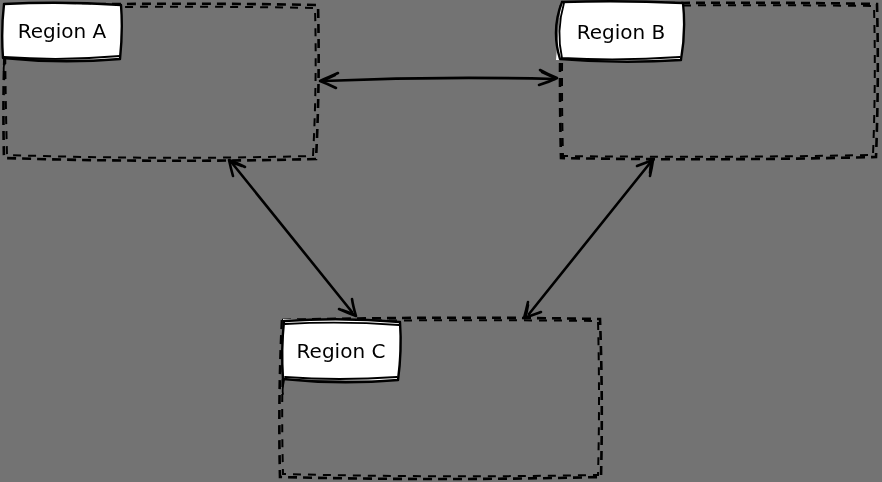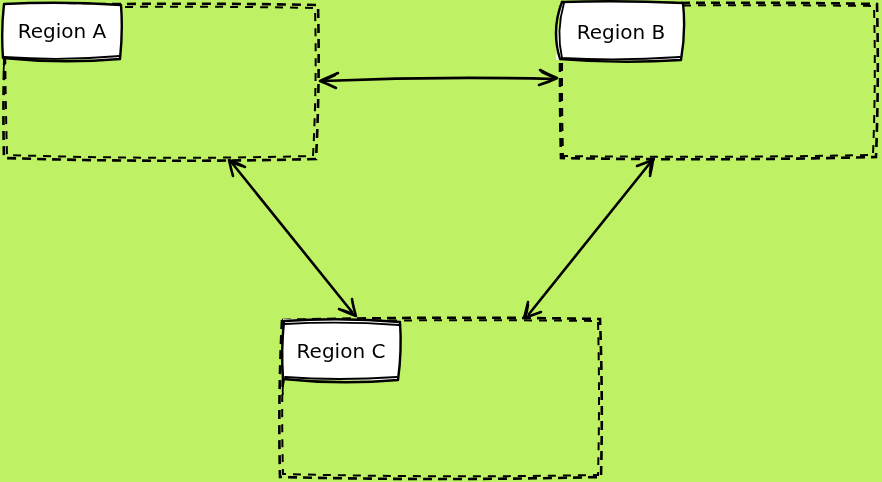--- a/index.html
+++ b/index.html
@@ -3,21 +3,21 @@
 <meta charset="utf-8">
 <style>
   html, body {
     margin: 0;
     padding: 0;
     background: #ffffff;
   }
   .canvas-wrap {
     width: 882px;
     height: 482px;
-    background: #bef264;
+    background: #737373;
     overflow: hidden;
   }
   svg { display: block; }
   .dashed {
     fill: none;
     stroke: #000000;
     stroke-width: 2.6;
     stroke-dasharray: 9 6;
     stroke-linecap: butt;
   }

